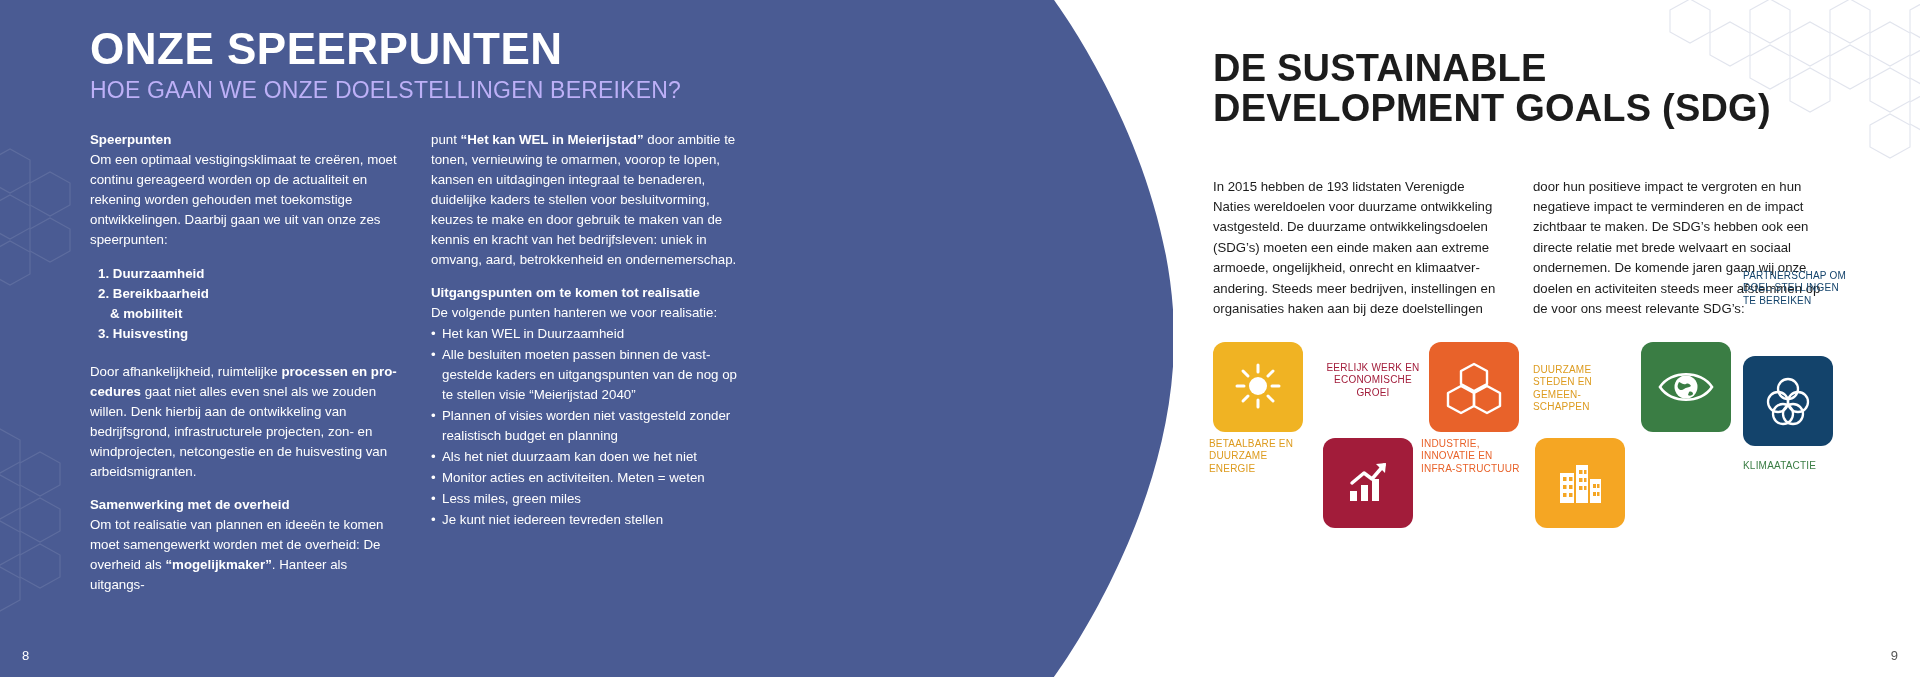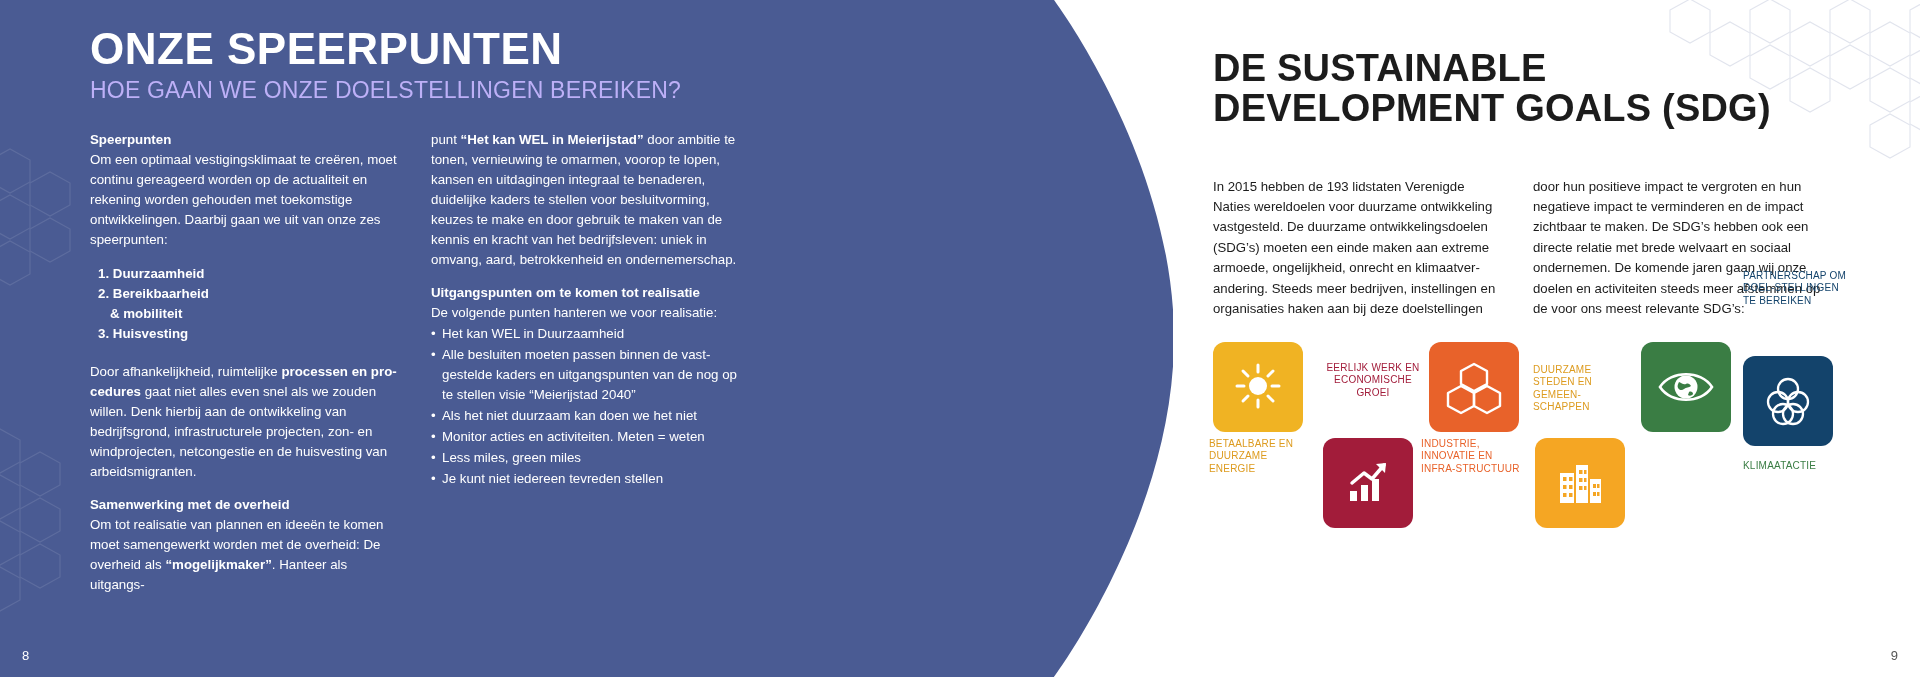--- a/index.html
+++ b/index.html
@@ -244,20 +244,21 @@
           </p>
 
           <p style="margin-bottom:2px;">
             <span class="lead">Uitgangspunten om te komen tot realisatie</span>
             <span>De volgende punten hanteren we voor realisatie:</span>
           </p>
 
           <ul class="bullets">
             <li>Het kan WEL in Duurzaamheid</li>
             <li>Alle besluiten moeten passen binnen de vast-gestelde kaders en uitgangspunten van de nog op te stellen visie “Meierijstad 2040”</li>
+            <li>Plannen of visies worden niet vastgesteld zonder realistisch budget en planning</li>
             <li>Als het niet duurzaam kan doen we het niet</li>
             <li>Monitor acties en activiteiten. Meten = weten</li>
             <li>Less miles, green miles</li>
             <li>Je kunt niet iedereen tevreden stellen</li>
           </ul>
         </div>
 
       </div>
     </div>
 

